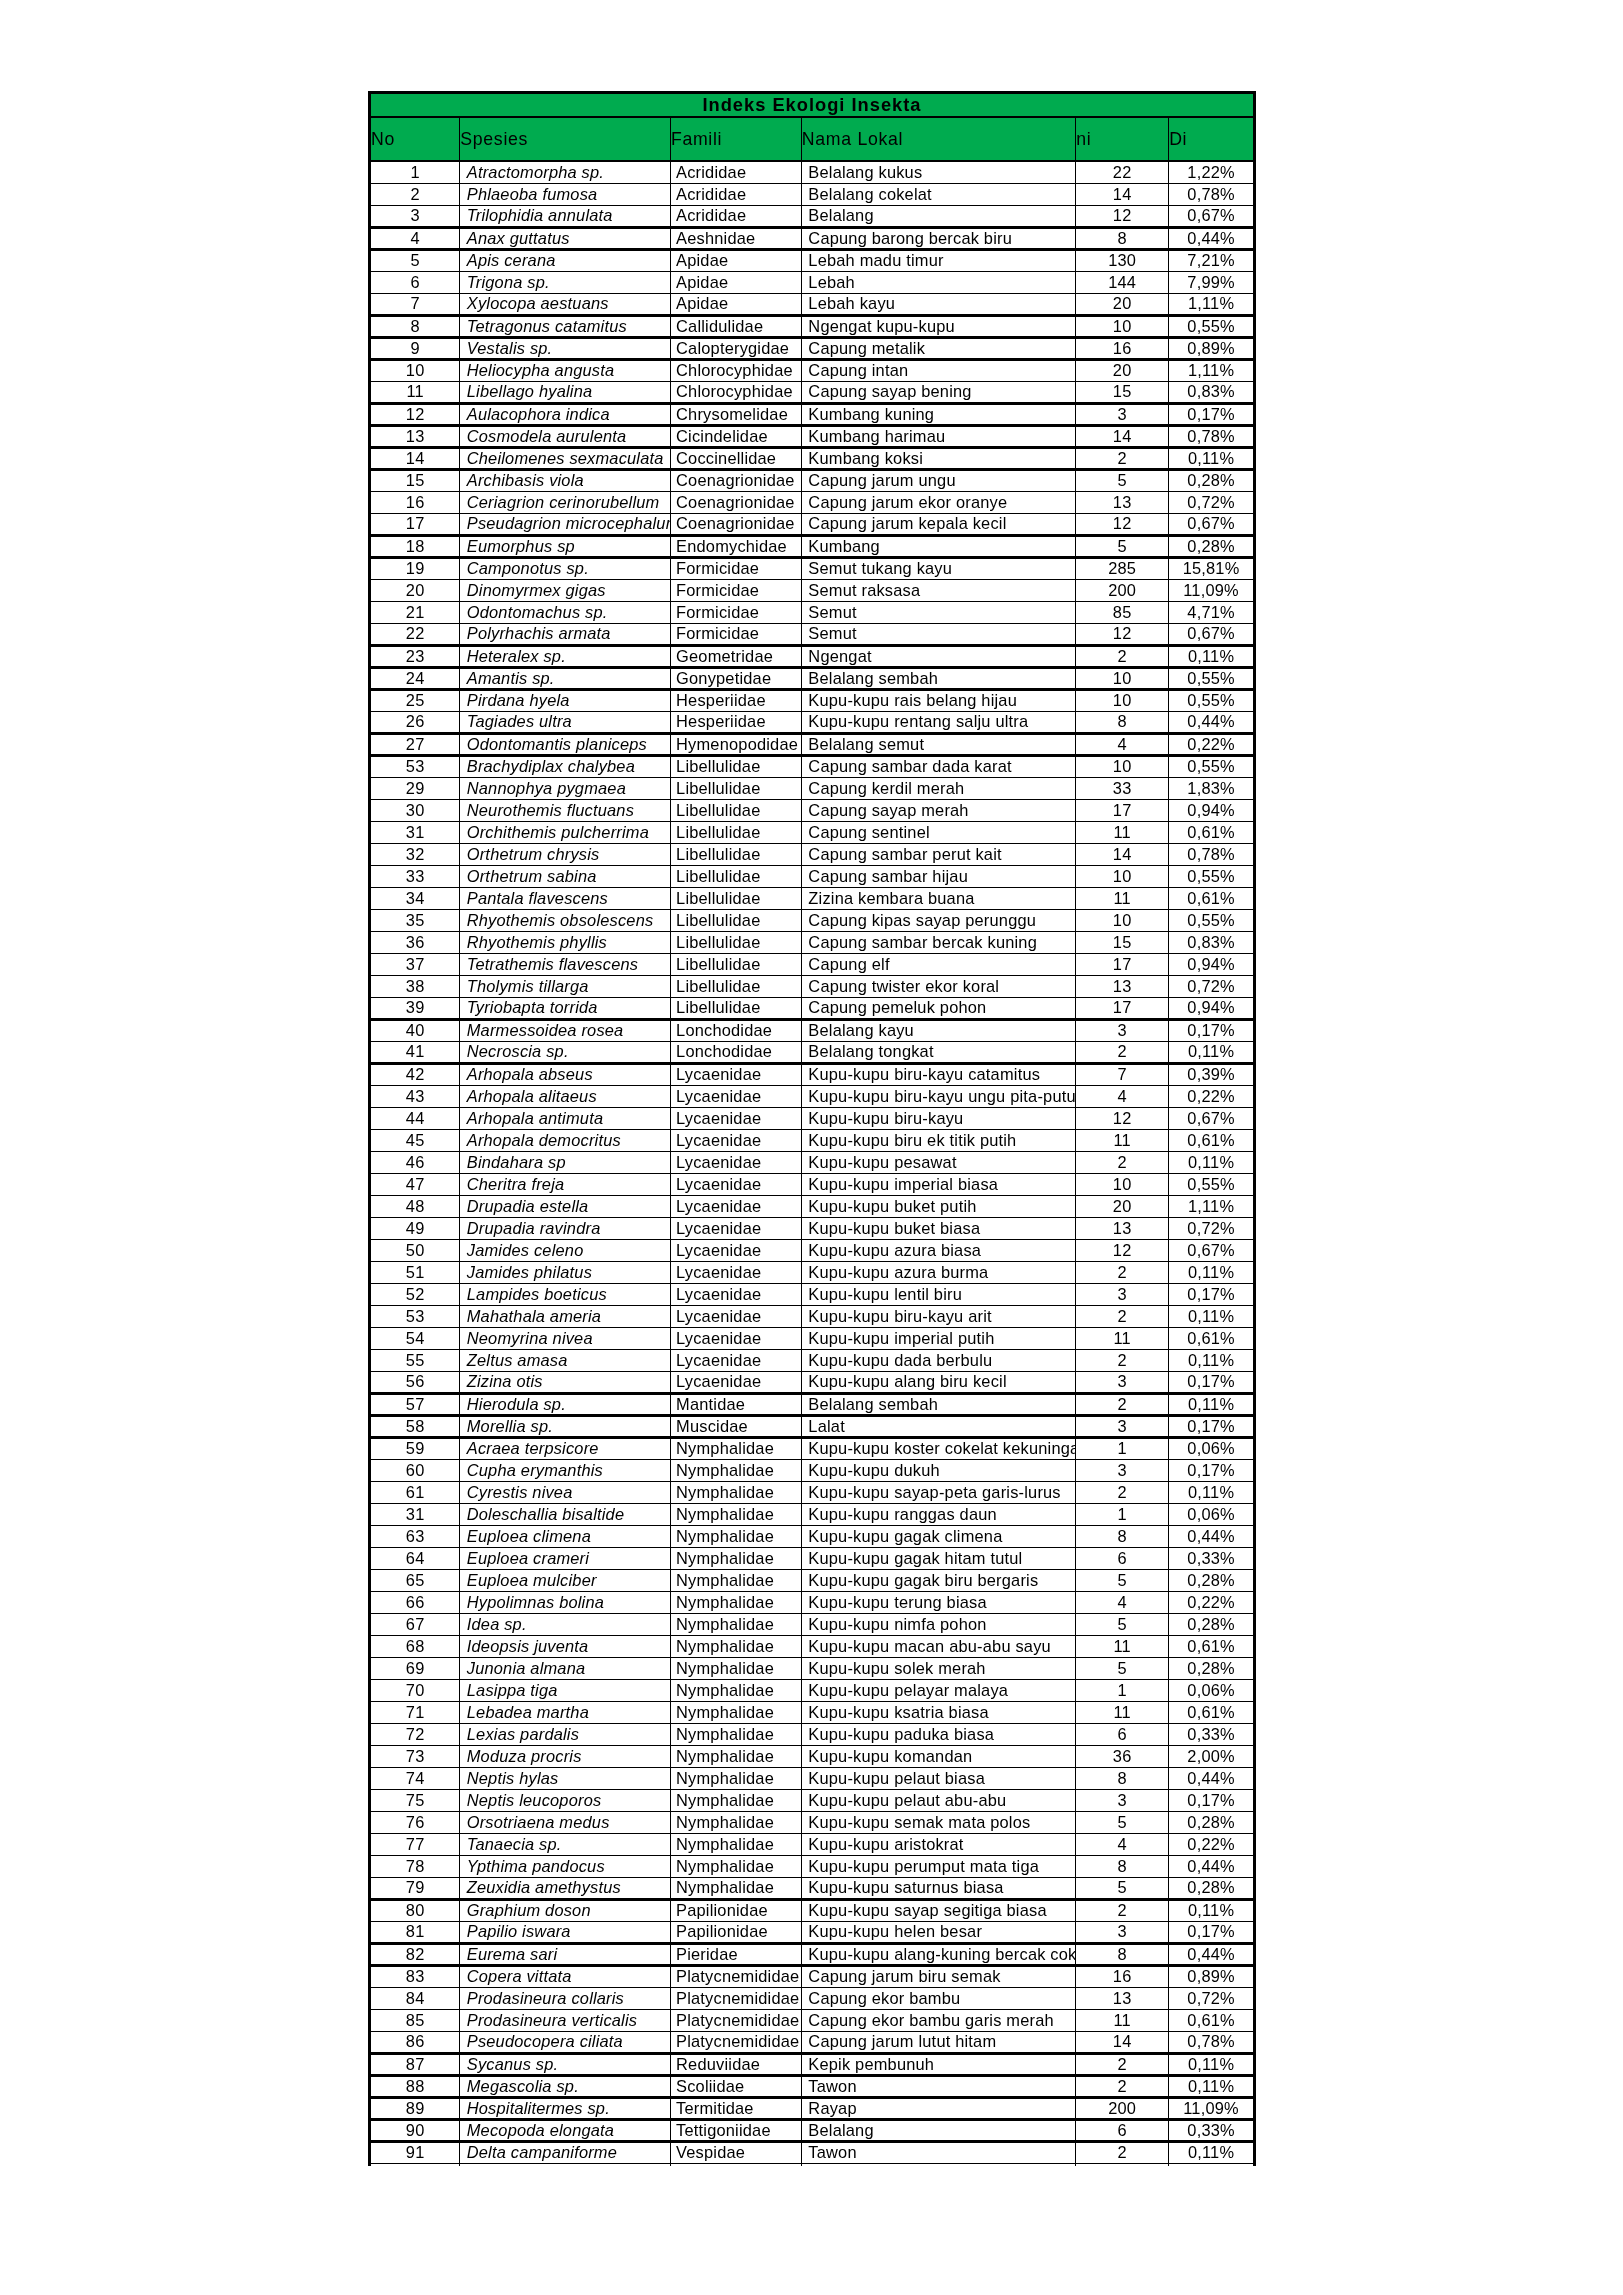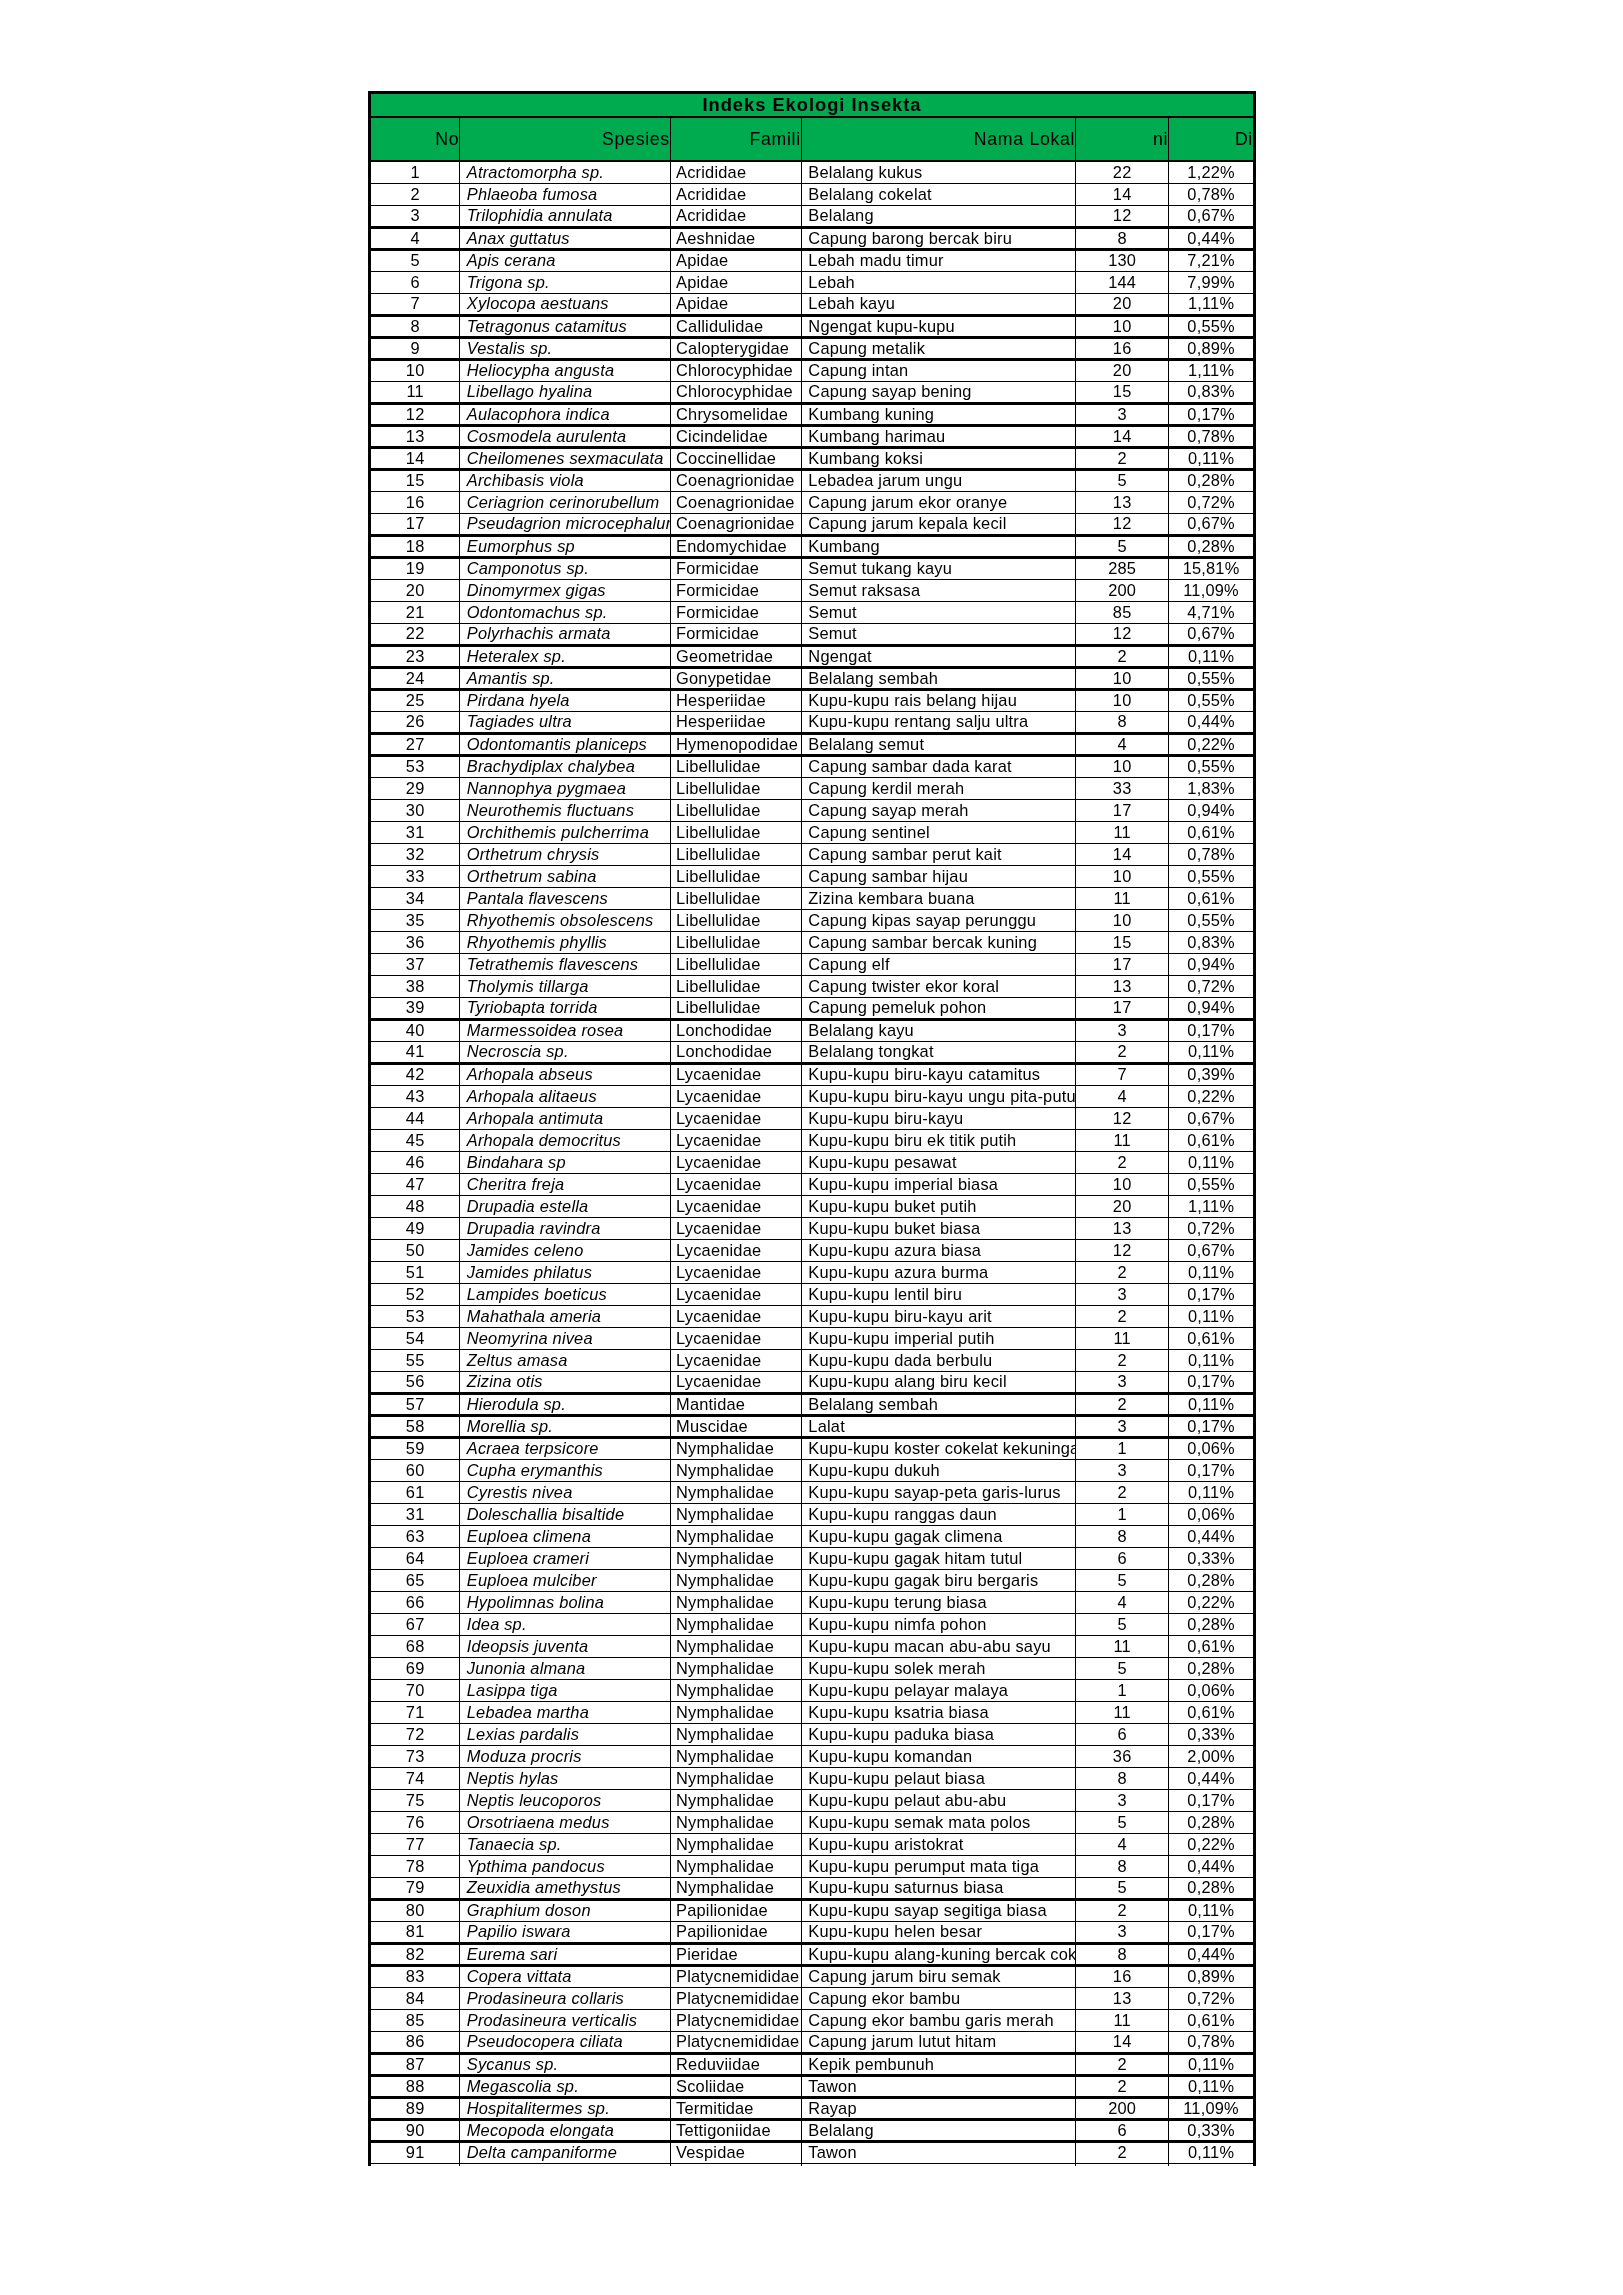--- a/index.html
+++ b/index.html
@@ -40,21 +40,21 @@
     text-align: center;
     border-bottom: 2px solid #000;
   }
   
   tr.head-row th {
     background: #00AB4F;
     height: 44px;
     font-size: 17.7px;
     font-weight: normal;
     letter-spacing: 0.7px;
-    text-align: right;
+    text-align: left;
     vertical-align: middle;
     border-bottom: 2.6px solid #000;
   }
   
   tr.data-row td {
     height: 22px;
     font-size: 16.4px;
     letter-spacing: 0.2px;
     vertical-align: middle;
     border-bottom: 1.3px solid #000;
@@ -225,21 +225,21 @@
             <td class="c-sp">Cheilomenes sexmaculata</td>
             <td class="c-fam">Coccinellidae</td>
             <td class="c-nam">Kumbang koksi</td>
             <td class="c-ni">2</td>
             <td class="c-di">0,11%</td>
           </tr>
           <tr class="data-row">
             <td class="c-no">15</td>
             <td class="c-sp">Archibasis viola</td>
             <td class="c-fam">Coenagrionidae</td>
-            <td class="c-nam">Lebadea jarum ungu</td>
+            <td class="c-nam">Capung jarum ungu</td>
             <td class="c-ni">5</td>
             <td class="c-di">0,28%</td>
           </tr>
           <tr class="data-row">
             <td class="c-no">16</td>
             <td class="c-sp">Ceriagrion cerinorubellum</td>
             <td class="c-fam">Coenagrionidae</td>
             <td class="c-nam">Capung jarum ekor oranye</td>
             <td class="c-ni">13</td>
             <td class="c-di">0,72%</td>

